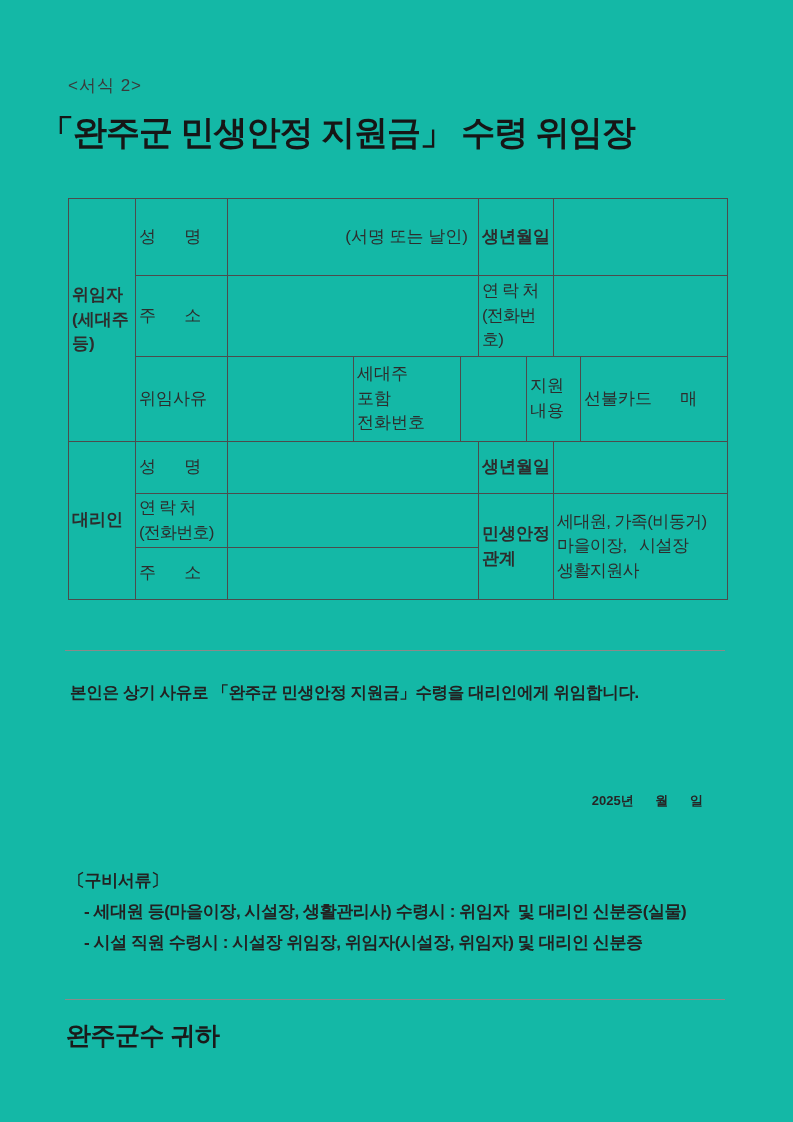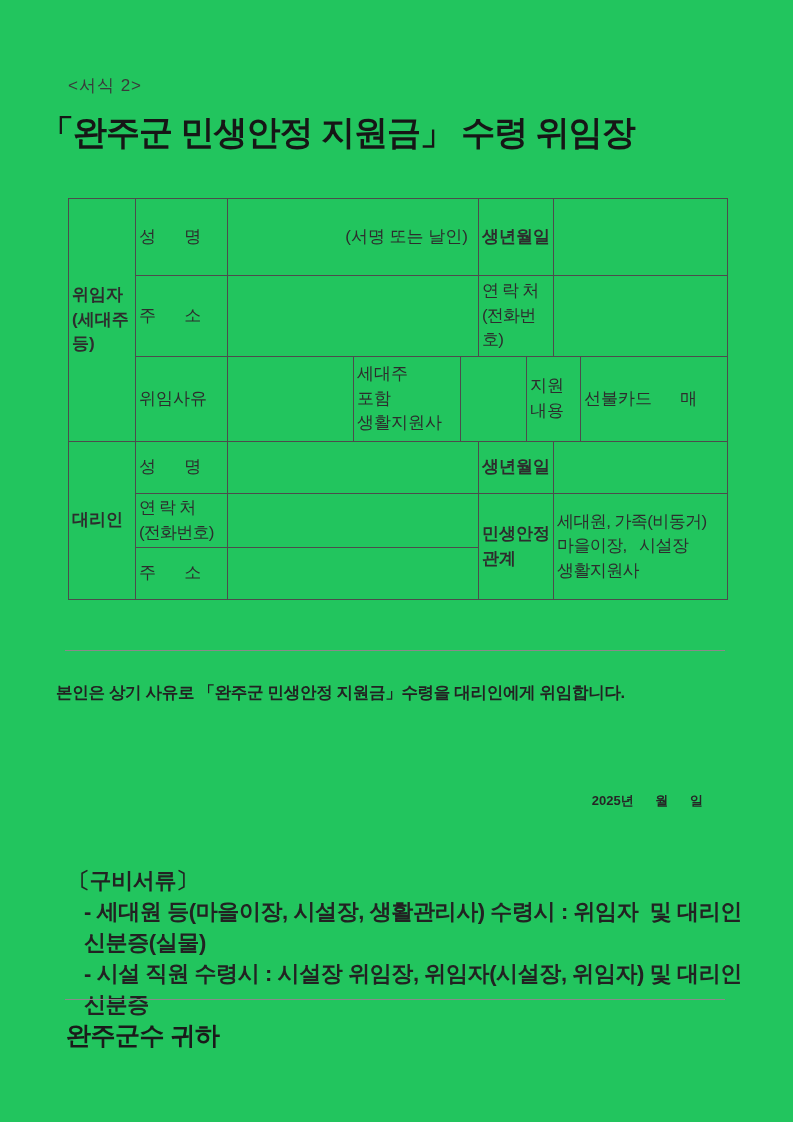--- a/index.html
+++ b/index.html
@@ -1,18 +1,18 @@
 <!DOCTYPE html>
 <html><head>
 <meta charset="utf-8">
 <style>
   html,body { margin:0; padding:0; background:#ffffff; }
   .page {
     position:relative; width:793px; height:1122px;
-    background:#22c55e; overflow:hidden;
+    background:#14b8a6; overflow:hidden;
     font-family:"Liberation Sans","DejaVu Sans",sans-serif;
     color:#2b2b2b;
   }
   .form-tag {
     position:absolute; left:68px; top:74px;
     font-size:17px; color:#3a3a3a; letter-spacing:1px;
   }
   .form-title {
     position:absolute; left:40px; top:110px; width:713px;
     text-align:left; font-size:34px; font-weight:bold; color:#161616;
@@ -33,32 +33,32 @@
   .sign-cell { text-align:right !important; padding-right:10px !important; color:#333; }
   .tight { font-size:15.5px; letter-spacing:-0.8px; line-height:1.35; }
   .small { font-size:15px; letter-spacing:-0.6px; line-height:1.6; }
   .rule {
     position:absolute; left:65px; width:660px; height:0;
     border-top:1.6px solid #8a8a8a;
   }
   .rule-1 { top:650px; }
   .rule-2 { top:999px; }
   .statement {
-    position:absolute; left:56px; top:682px; width:660px;
+    position:absolute; left:70px; top:682px; width:660px;
     font-size:16.5px; font-weight:bold; color:#222;
     letter-spacing:-0.3px; white-space:pre-wrap;
   }
   .date-line {
     position:absolute; left:439px; top:792px; width:264px;
     text-align:right; font-size:13px; font-weight:bold; color:#262626;
     white-space:pre;
   }
   .docs {
     position:absolute; left:68px; top:866px; width:680px;
-    font-size:22px; font-weight:bold; color:#222;
+    font-size:17px; font-weight:bold; color:#222;
     letter-spacing:-0.4px;
   }
   .docs-heading { line-height:30px; }
   .docs-item { line-height:31px; padding-left:16px; white-space:pre-wrap; }
   .recipient {
     position:absolute; left:66px; top:1019px;
     font-size:25px; font-weight:bold; color:#1a1a1a; letter-spacing:-0.5px;
   }
 </style>
 </head>
@@ -96,21 +96,21 @@
       <td colspan="3"></td>
       <td colspan="2" class="tight">연 락 처
 (전화번호)</td>
       <td colspan="2"></td>
     </tr>
     <tr style="height:85px">
       <td>위임사유</td>
       <td></td>
       <td>세대주
 포함
-생활지원사</td>
+전화번호</td>
       <td colspan="2"></td>
       <td colspan="2">지원
 내용</td>
       <td>선불카드      매</td>
     </tr>
     <tr style="height:52px">
       <td rowspan="3" class="b">대리인</td>
       <td>성      명</td>
       <td colspan="3"></td>
       <td colspan="2" class="b">생년월일</td>

